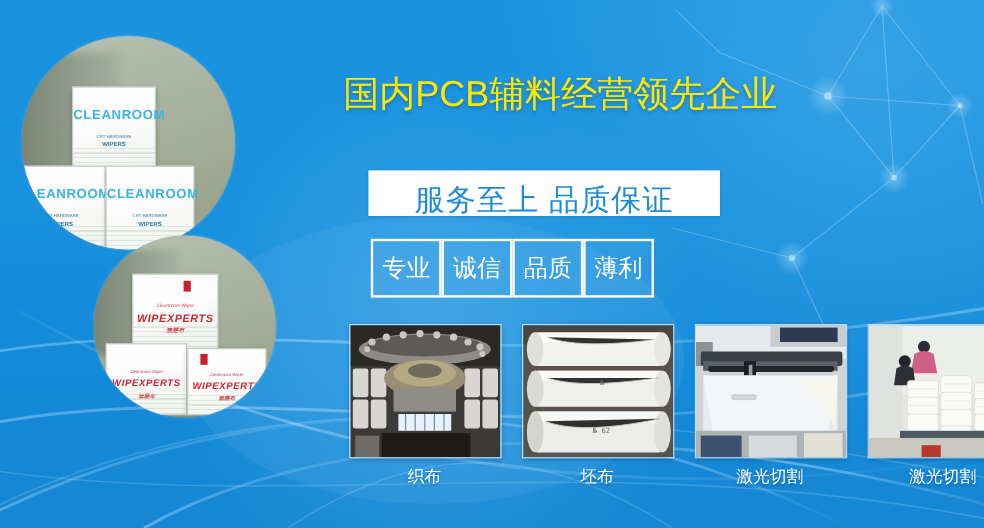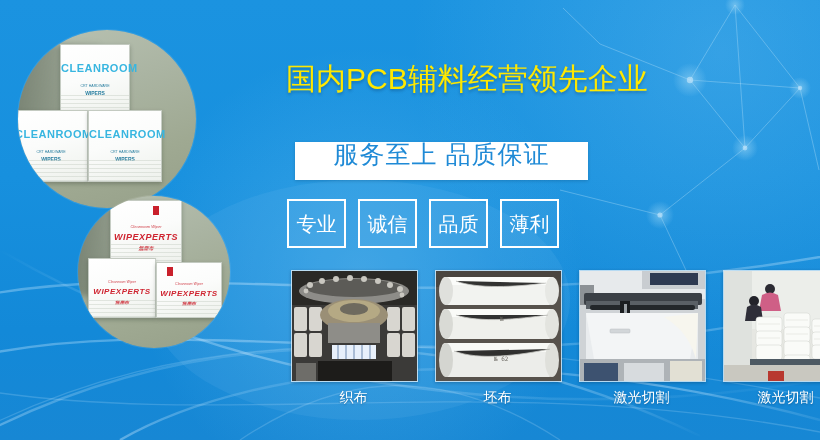--- a/index.html
+++ b/index.html
@@ -32,21 +32,21 @@
     background:linear-gradient(160deg,#b9c2b2 0%,#aab4a2 38%,#9fa992 70%,#96a089 100%);
   }
   .shadow-wash{
     position:absolute;left:-6%;top:8%;width:52%;height:58%;
     background:linear-gradient(100deg,rgba(60,72,58,.55),rgba(60,72,58,0));
     filter:blur(3px);
   }
 
   
   .pack{position:absolute;background:linear-gradient(165deg,#ffffff 0%,#fbfcfb 45%,#eef1ec 100%);
-        border:1px solid rgba(170,180,168,.65);box-shadow:0 2px 4px rgba(40,50,40,.3);}
+        border:1px solid rgba(170,180,168,.65);box-shadow:0 2px 4px rgba(40,50,40,.3);margin-top:28px;}
   .pack .plabel{
     position:absolute;left:0;right:0;text-align:center;
     font-weight:bold;letter-spacing:.5px;line-height:1;
   }
   .pack .ptiny{position:absolute;left:0;right:0;text-align:center;line-height:1.1;}
   .cr-main{color:#38b6e0;}
   .cr-sub{color:#2a7fa0;}
   .we-main{color:#cf2430;}
   .we-sub{color:#d1434c;}
   .pleat{
@@ -56,30 +56,30 @@
   .redtab{position:absolute;width:6px;height:9px;background:#c9202b;}
 
   
   #title{
     position:absolute;left:286px;top:64px;width:500px;
     font-size:30px;font-weight:normal;color:#ffe800;
     letter-spacing:0px;line-height:1;white-space:nowrap;
     text-shadow:0 2px 3px rgba(0,40,80,.30);
   }
   #subtitle-bar{
-    position:absolute;left:295px;top:142px;width:293px;height:38px;
+    position:absolute;left:307px;top:142px;width:293px;height:38px;
     background:#ffffff;box-shadow:0 1px 3px rgba(0,40,70,.22);
-    display:flex;align-items:flex-start;justify-content:center;
+    display:flex;align-items:flex-end;justify-content:center;
   }
   #subtitle{
     font-size:25px;color:#1f8ad6;letter-spacing:1px;white-space:nowrap;line-height:1;
   }
 
   
-  #tags{position:absolute;left:287px;top:199px;display:flex;gap:12px;}
+  #tags{position:absolute;left:309px;top:199px;display:flex;}
   .tag{
     width:55px;height:45px;border:2px solid #ffffff;
     display:flex;align-items:center;justify-content:center;
     color:#ffffff;font-size:20px;letter-spacing:0px;line-height:1;
     background:rgba(255,255,255,.05);
   }
 
   
   #strip{position:absolute;left:248px;top:270px;display:flex;gap:19px;padding-left:43px;}
   .shot-wrap{width:125px;}

